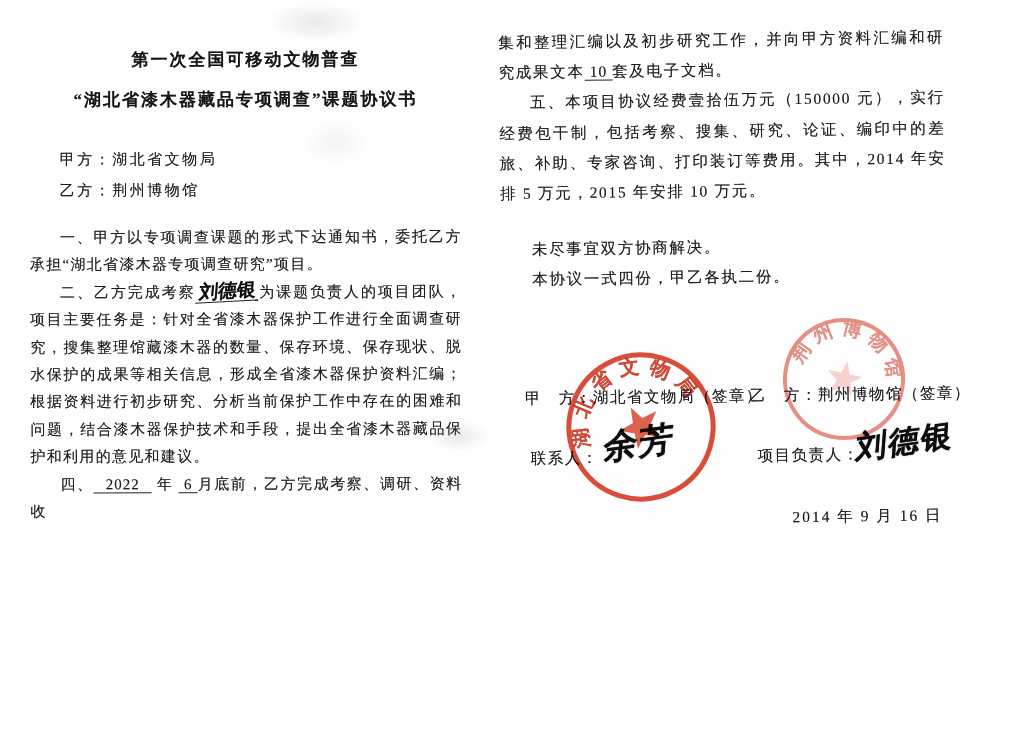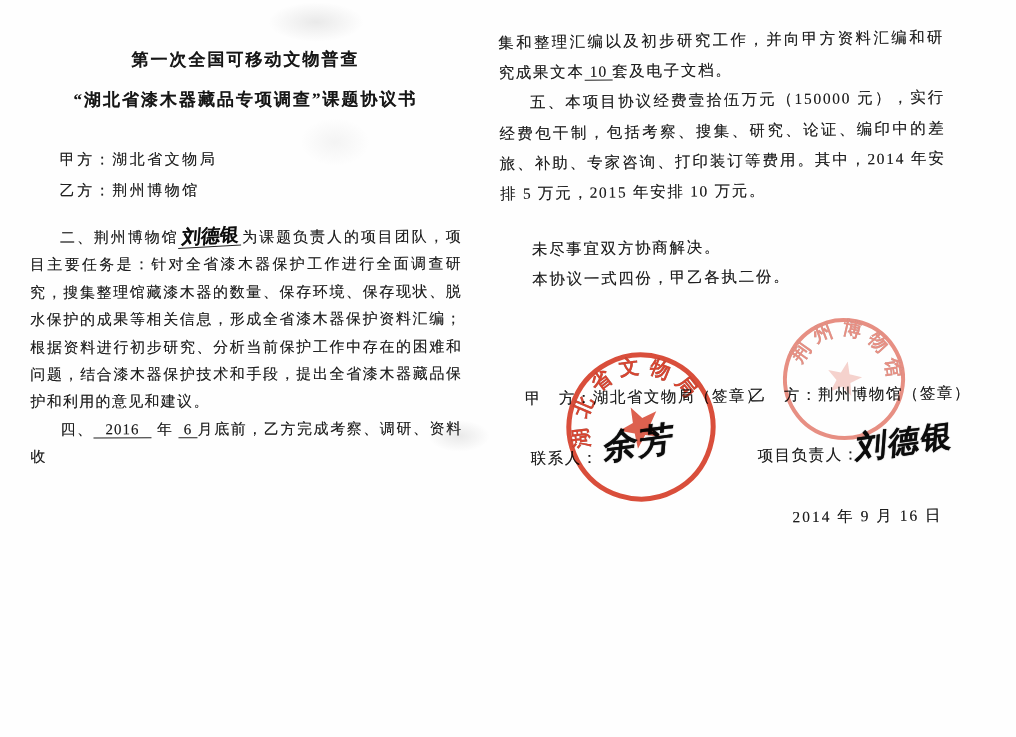--- a/index.html
+++ b/index.html
@@ -52,22 +52,23 @@
   <div class="left-page">
     <div class="doc-title">第一次全国可移动文物普查</div>
     <div class="doc-title">“湖北省漆木器藏品专项调查”课题协议书</div>
 
     <div class="party-block">
       <div>甲方：湖北省文物局</div>
       <div>乙方：荆州博物馆</div>
     </div>
 
     <div class="left-body">
-      <p><span>二、荆州博物馆</span><span class="hand-inline">刘德银</span><span>为课题负责人的项目团队，项目主要任务是：针对全省漆木器保护工作进行全面调查研究，搜集整理馆藏漆木器的数量、保存环境、保存现状、脱水保护的成果等相关信息，形成全省漆木器保护资料汇编；根据资料进行初步研究、分析当前保护工作中存在的困难和问题，结合漆木器保护技术和手段，提出全省漆木器藏品保护和利用的意见和建议。</span></p>
-      <p><span>四、</span><span class="fill-val">2016</span> <span>年</span> <span class="fill-val narrow">6</span><span>月底前，乙方完成考察、调研、资料收</span></p>
+      <p>一、甲方以专项调查课题的形式下达通知书，委托乙方承担“湖北省漆木器专项调查研究”项目。</p>
+      <p><span>二、乙方完成考察</span><span class="hand-inline">刘德银</span><span>为课题负责人的项目团队，项目主要任务是：针对全省漆木器保护工作进行全面调查研究，搜集整理馆藏漆木器的数量、保存环境、保存现状、脱水保护的成果等相关信息，形成全省漆木器保护资料汇编；根据资料进行初步研究、分析当前保护工作中存在的困难和问题，结合漆木器保护技术和手段，提出全省漆木器藏品保护和利用的意见和建议。</span></p>
+      <p><span>四、</span><span class="fill-val">2022</span> <span>年</span> <span class="fill-val narrow">6</span><span>月底前，乙方完成考察、调研、资料收</span></p>
     </div>
   </div>
 
   <div class="right-page">
     <p><span>集和整理汇编以及初步研究工作，并向甲方资料汇编和研究成果</span><span>文本</span><span class="fill-val narrow">10</span><span>套及电子文档。</span></p>
     <p class="indent">五、本项目协议经费壹拾伍万元（150000 元），实行经费包干制，包括考察、搜集、研究、论证、编印中的差旅、补助、专家咨询、打印装订等费用。其中，2014 年安排 5 万元，2015 年安排 10 万元。</p>
 
     <div class="closing">
       <p>未尽事宜双方协商解决。</p>
       <p>本协议一式四份，甲乙各执二份。</p>

